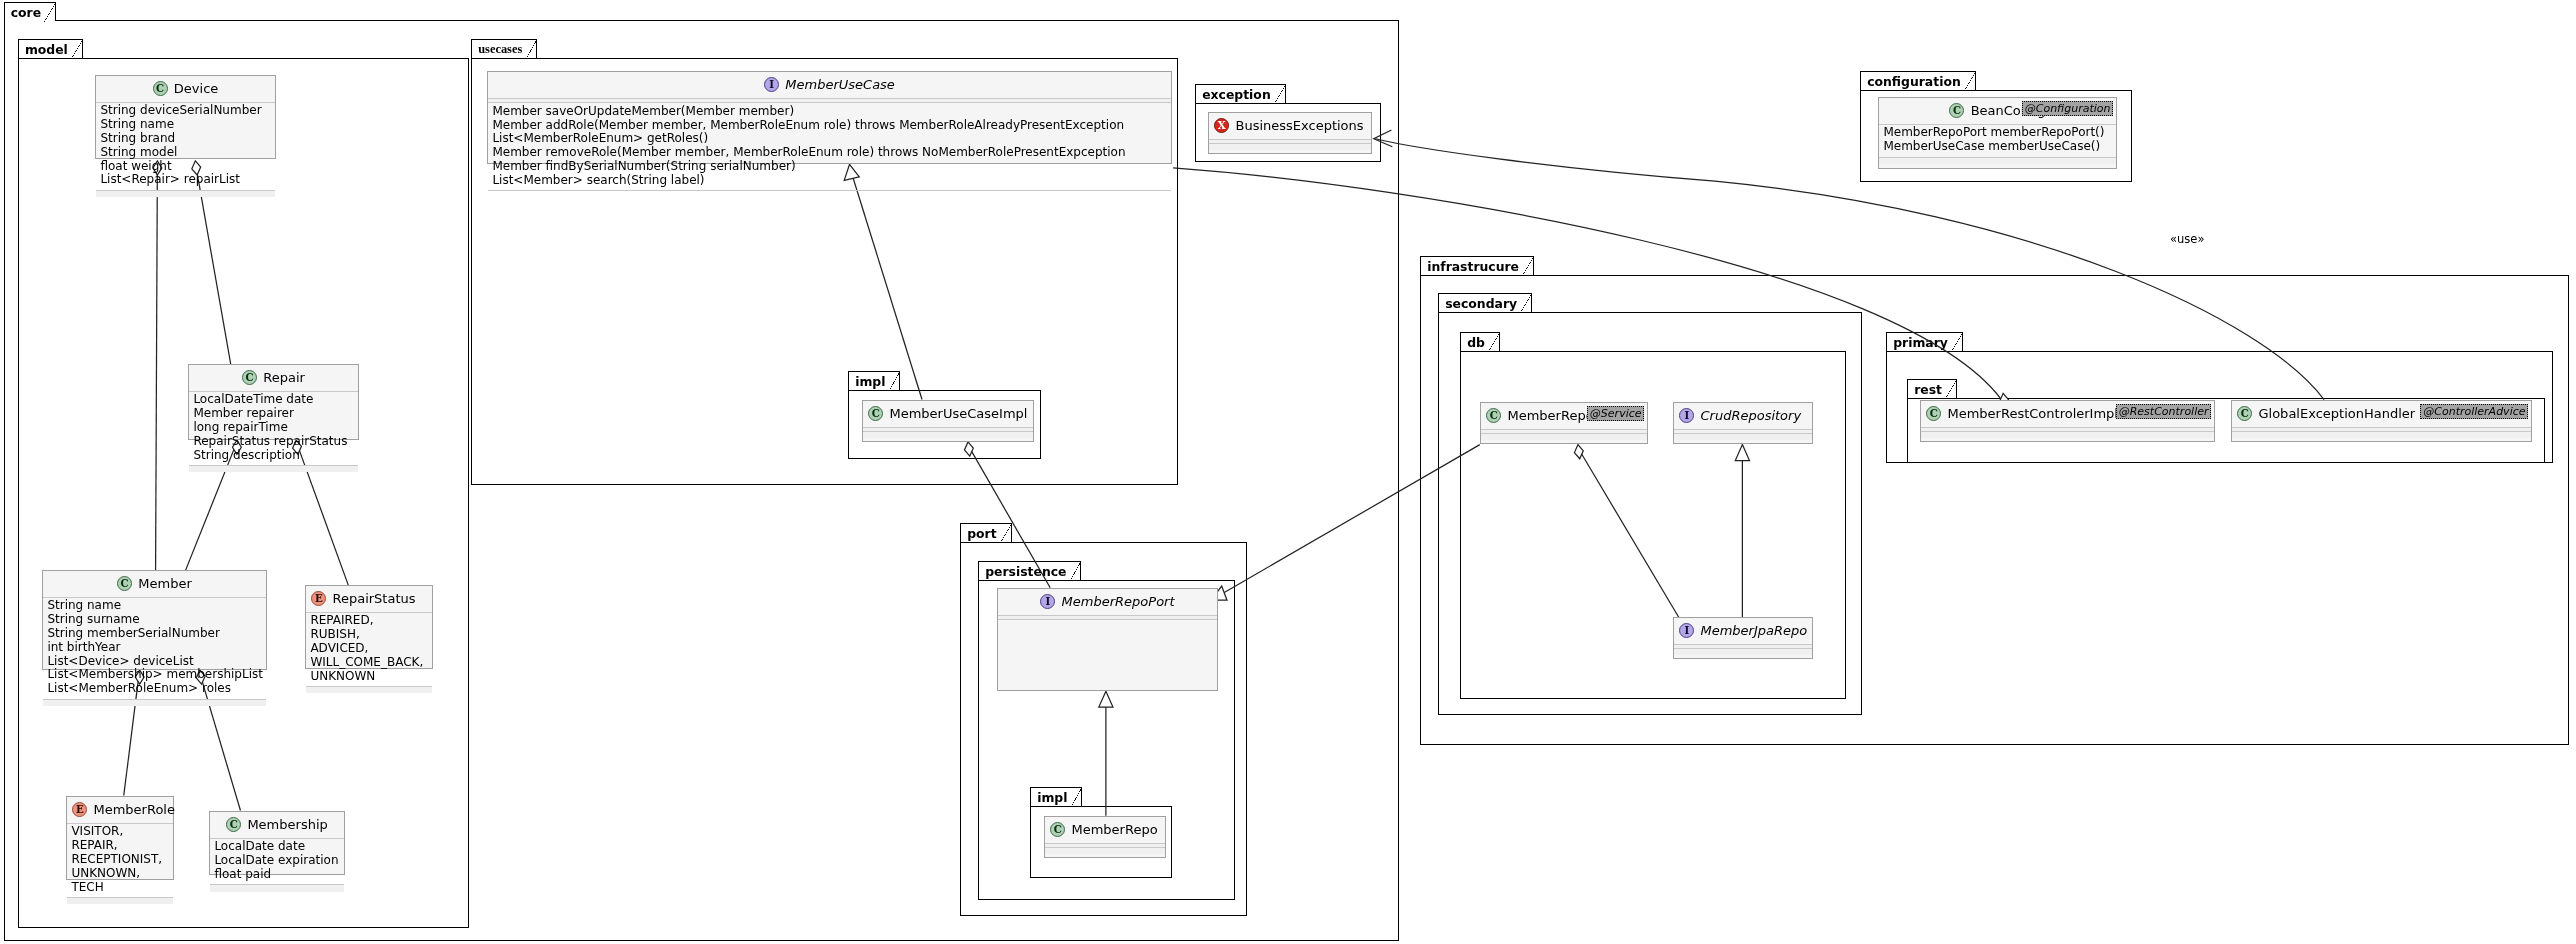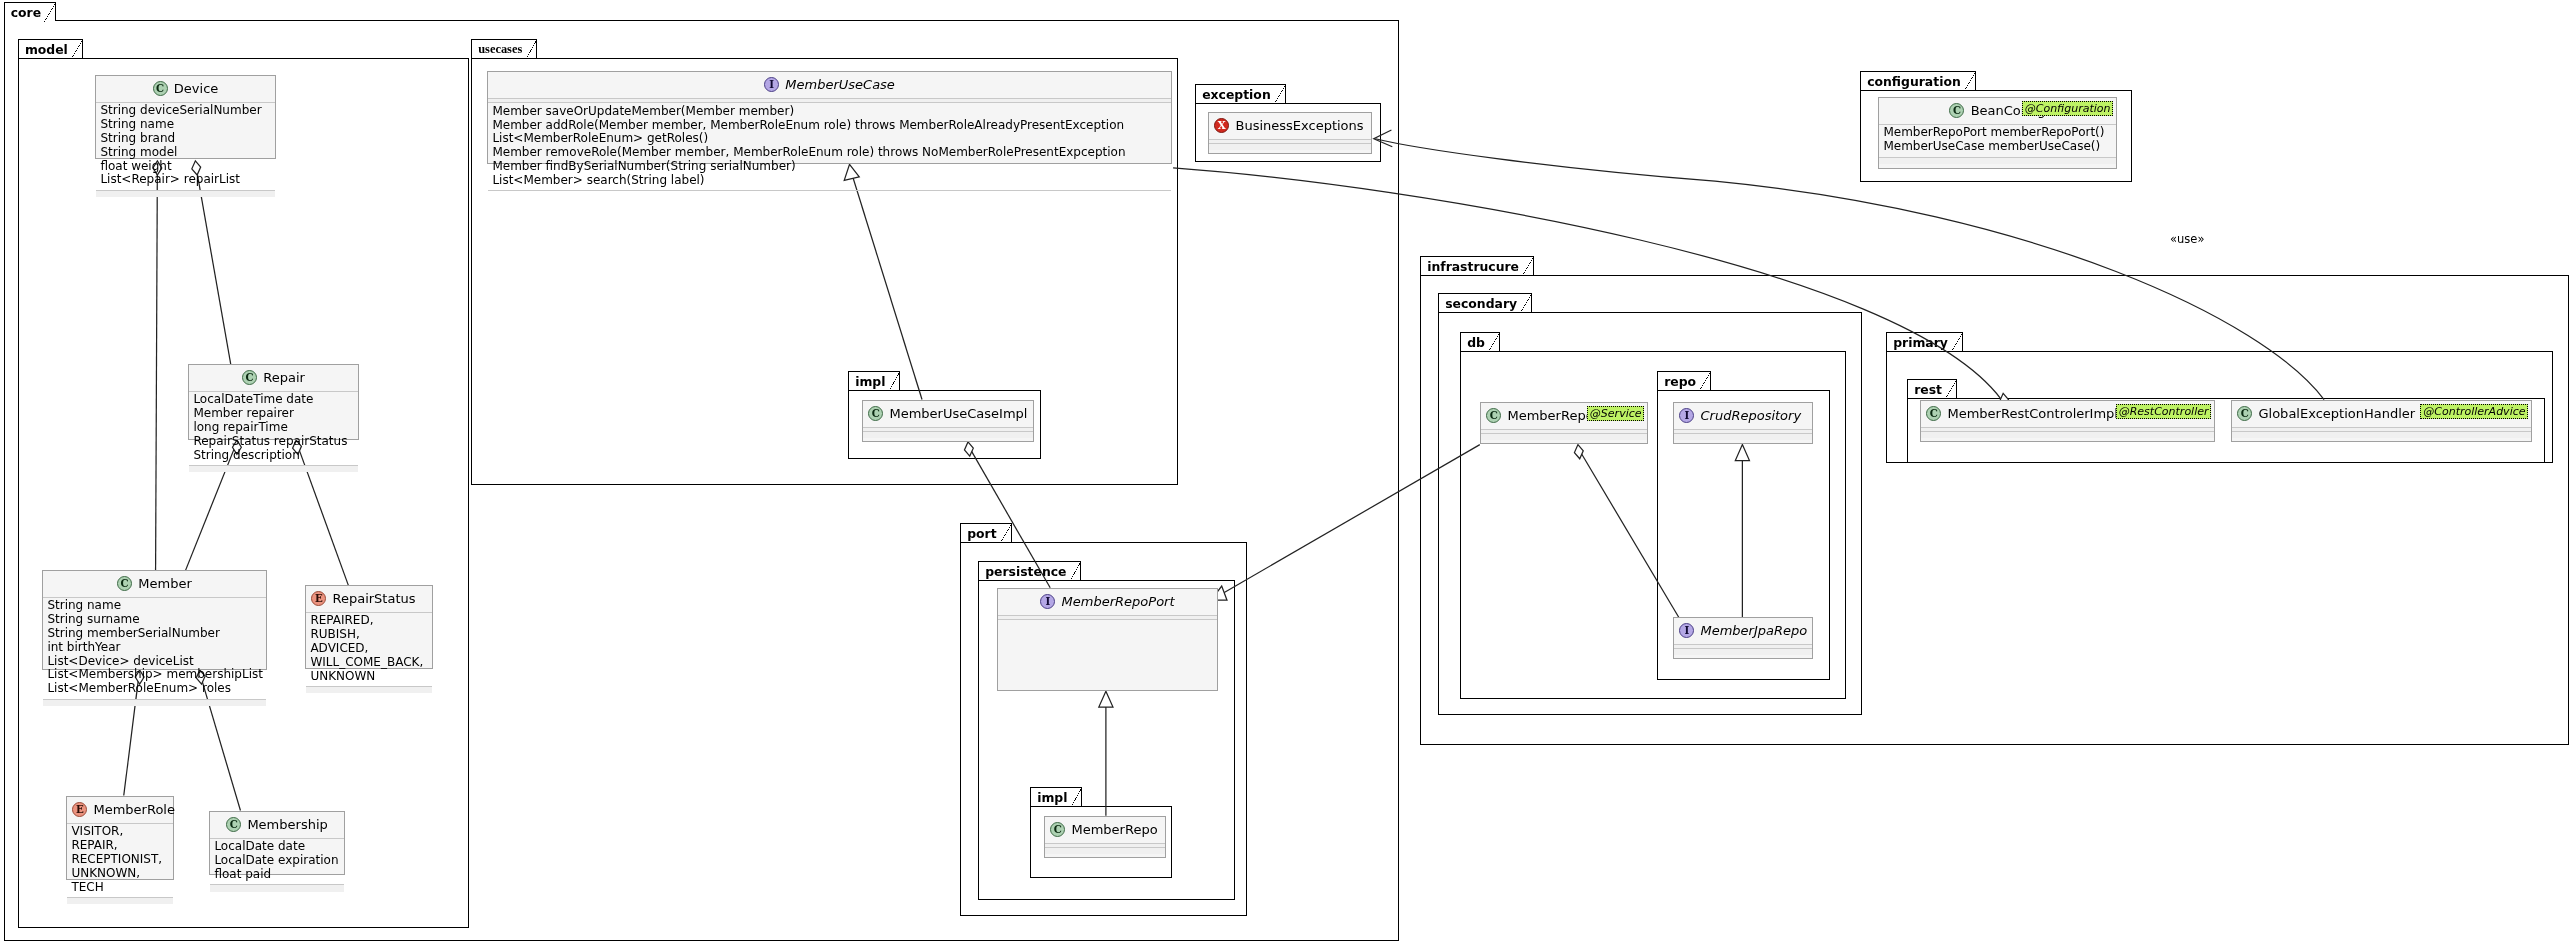--- a/index.html
+++ b/index.html
@@ -109,21 +109,21 @@
   .ico-C{background:#add1b2;border:1.1px solid #3f6b47;color:#0b2a12;}
   .ico-I{background:#b4a7e5;border:1.1px solid #4b3f86;color:#110a33;}
   .ico-E{background:#eb937f;border:1.1px solid #9b4b38;color:#2b0d06;}
   .ico-X{background:#d2291e;border:1.1px solid #7d1710;color:#ffffff;}
 
   
   .annot{
     position:absolute;
     top:2.7px;right:2.7px;
     border:0.9px dotted #000000;
-    background:#bef264;
+    background:#a3a3a3;
     font-size:11px;
     font-style:italic;
     color:#000000;
     padding:0px 1.8px;
     line-height:13.3px;
     white-space:nowrap;
   }
 
   
   .edge-label{
@@ -364,24 +364,20 @@
   <div class="pkg" style="left:1438px;top:293px;width:424px;height:422px;">
     <div class="pkg-tab">secondary</div>
     <div class="pkg-body"></div>
   </div>
 
   <div class="pkg" style="left:1460px;top:332px;width:386px;height:367px;">
     <div class="pkg-tab">db</div>
     <div class="pkg-body"></div>
   </div>
 
-  <div class="pkg" style="left:1657px;top:371px;width:173px;height:309px;">
-    <div class="pkg-tab">repo</div>
-    <div class="pkg-body"></div>
-  </div>
 
   <div class="cls left-head" style="left:1480px;top:402px;width:168px;height:42px;">
     <div class="cls-head">
       <span class="ico ico-C">C</span>
       <span class="cls-name">MemberRepo</span>
       <span class="annot">@Service</span>
     </div>
     <div class="cls-sep"></div>
     <div class="cls-foot"></div>
   </div>

